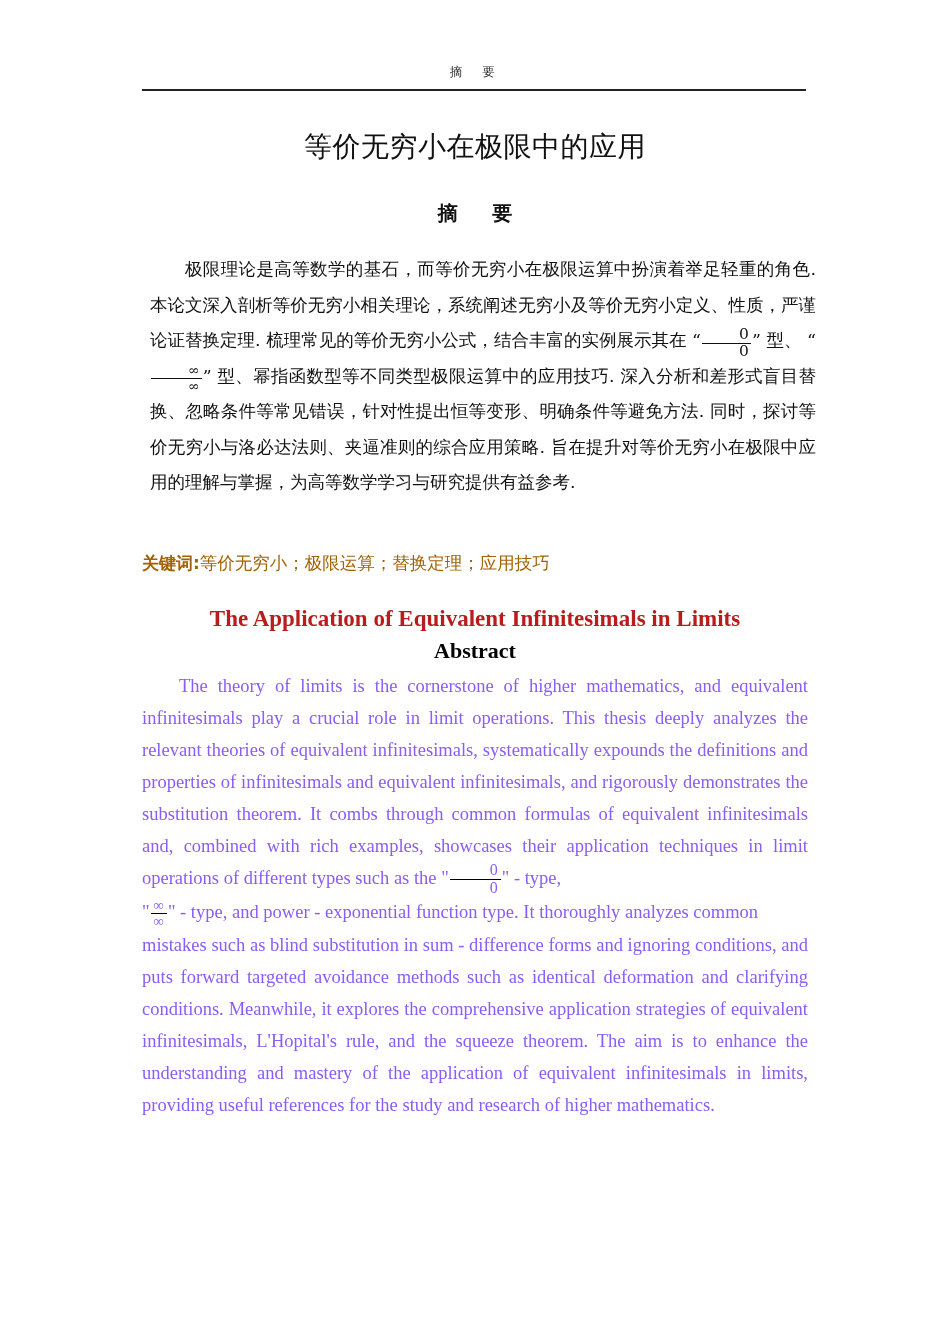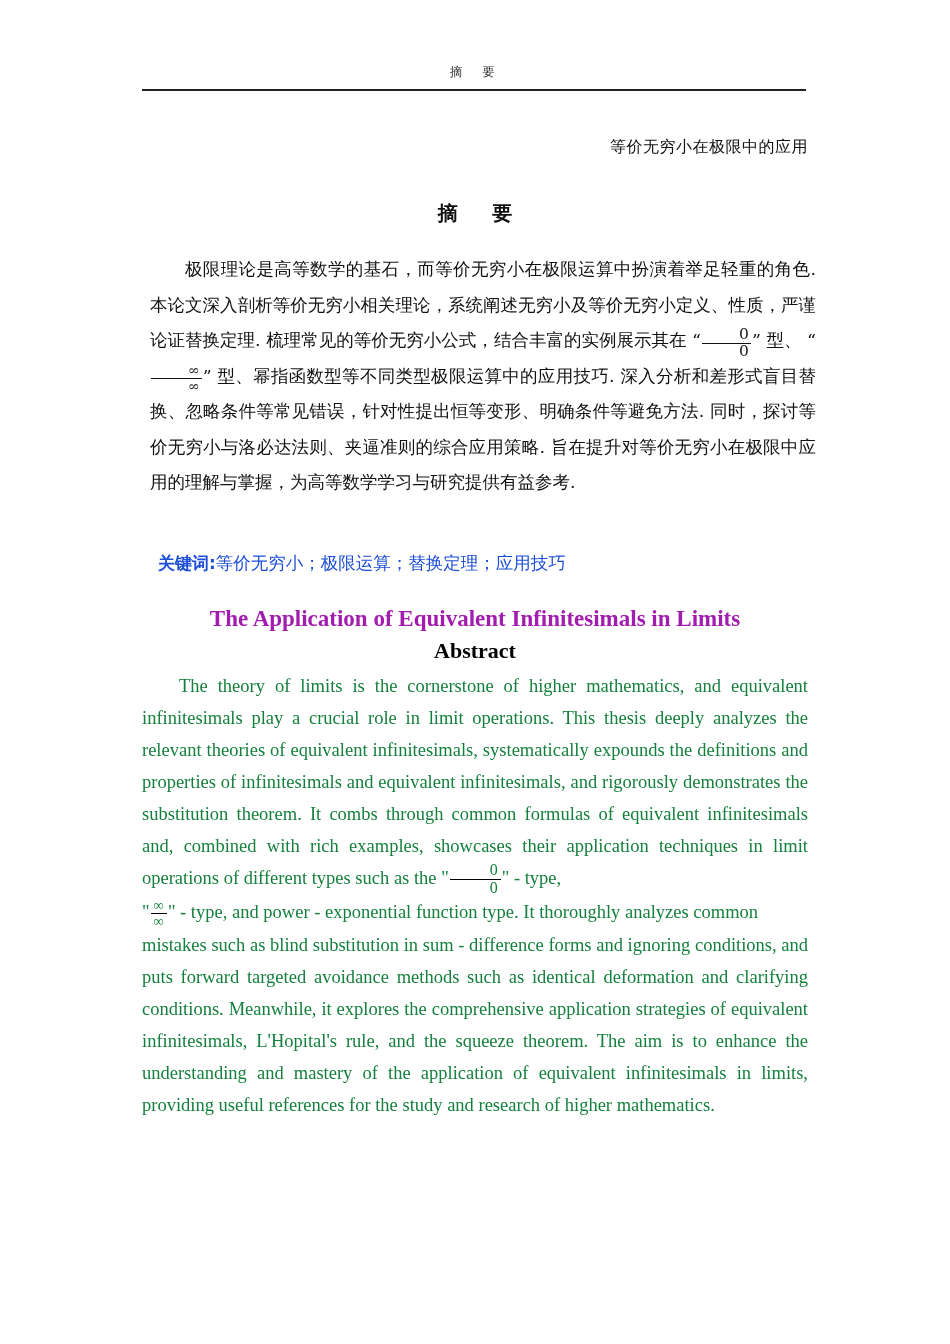--- a/index.html
+++ b/index.html
@@ -59,23 +59,23 @@
     top: 0;
     width: 666px;
   }
 
   
   .cn-title {
     position: absolute;
     left: 0;
     top: 130px;
     width: 666px;
-    text-align: right;
+    text-align: center;
     font-family: "DejaVu Sans", "Liberation Sans", sans-serif;
-    font-size: 16px;
+    font-size: 28px;
     line-height: 34px;
     font-weight: 400;
     letter-spacing: 0.5px;
     color: #111111;
   }
 
   
   .cn-abstract-heading {
     position: absolute;
     left: 0;
@@ -124,46 +124,46 @@
   .frac .den {
     display: block;
     padding: 0 2px;
     border-top: 1.3px solid #111111;
   }
   .frac.inf { font-size: 14px; }
 
   
   .cn-keywords {
     position: absolute;
-    left: 16px;
+    left: 0;
     top: 548px;
     width: 666px;
     font-family: "DejaVu Serif", "Liberation Serif", serif;
     font-size: 17.5px;
     line-height: 30px;
-    color: #1d4ed8;
+    color: #a16207;
   }
   .cn-keywords .kw-label {
     font-family: "DejaVu Sans", "Liberation Sans", sans-serif;
     font-weight: bold;
     font-size: 17px;
   }
 
   
   .en-title {
     position: absolute;
     left: 0;
     top: 603px;
     width: 666px;
     text-align: center;
     font-family: "Liberation Serif", "DejaVu Serif", serif;
     font-weight: bold;
     font-size: 23px;
     line-height: 32px;
-    color: #a21caf;
+    color: #b91c1c;
   }
   .en-abstract-heading {
     position: absolute;
     left: 0;
     top: 637px;
     width: 666px;
     text-align: center;
     font-family: "Liberation Serif", "DejaVu Serif", serif;
     font-weight: bold;
     font-size: 22px;
@@ -174,21 +174,21 @@
   
   .en-body {
     position: absolute;
     left: 0;
     top: 670px;
     width: 666px;
     font-family: "Liberation Serif", "DejaVu Serif", serif;
     font-size: 18.5px;
     line-height: 32px;
     text-align: justify;
-    color: #15803d;
+    color: #8b5cf6;
   }
   .en-body p {
     margin: 0;
     text-indent: 2em;
     text-align: justify;
   }
   .en-body p.last-line-natural {
     text-align-last: left;
   }
 

